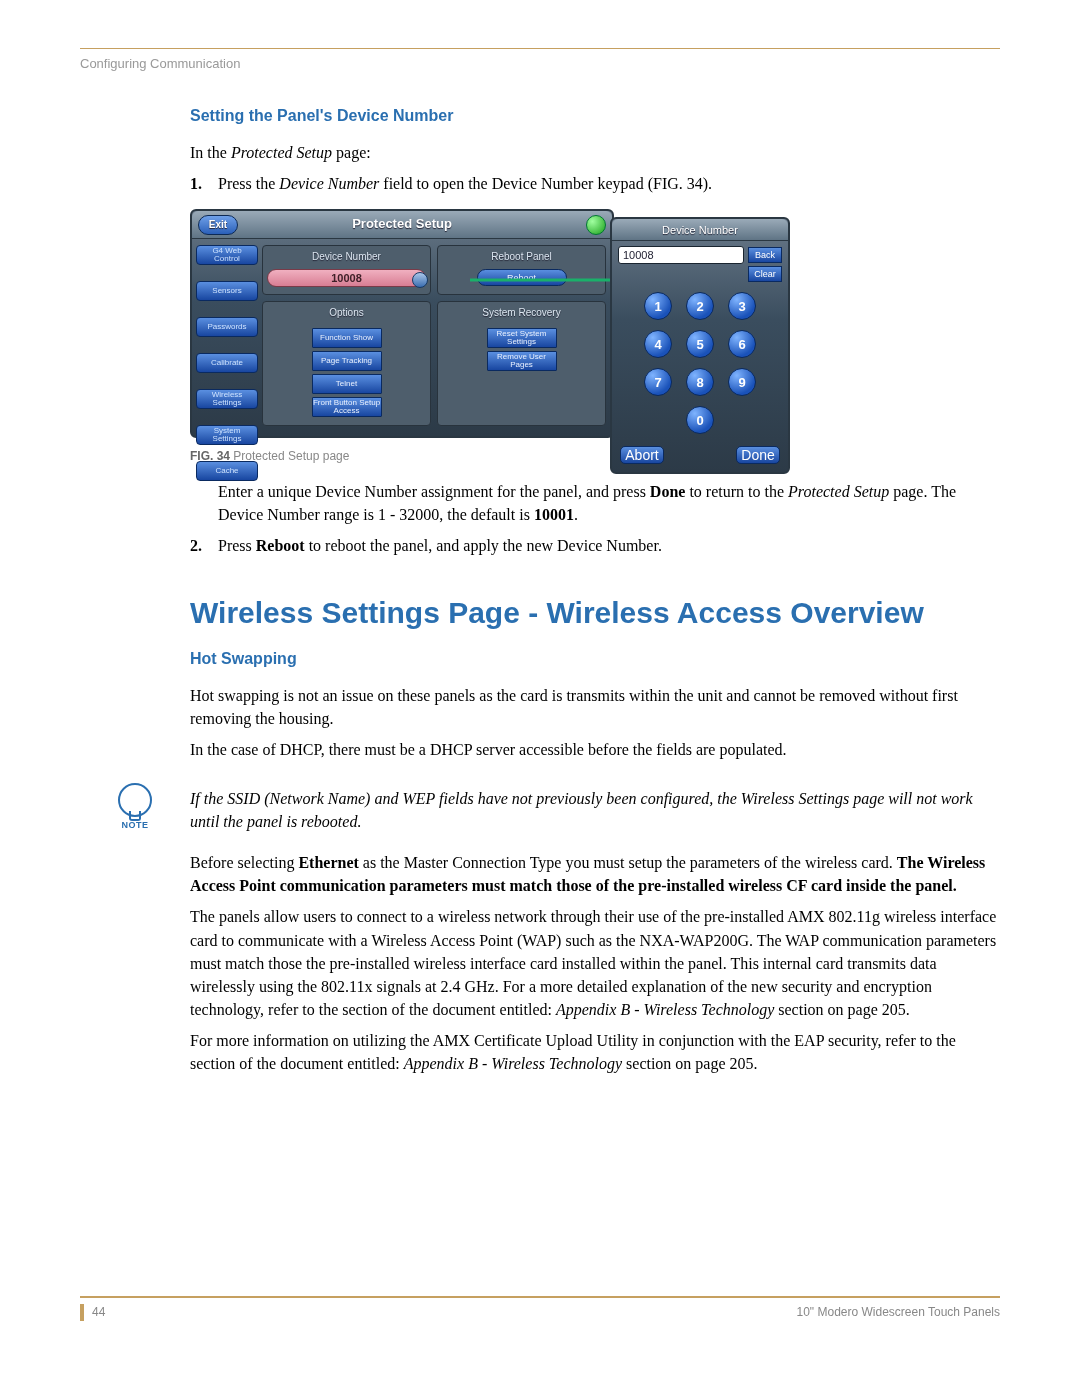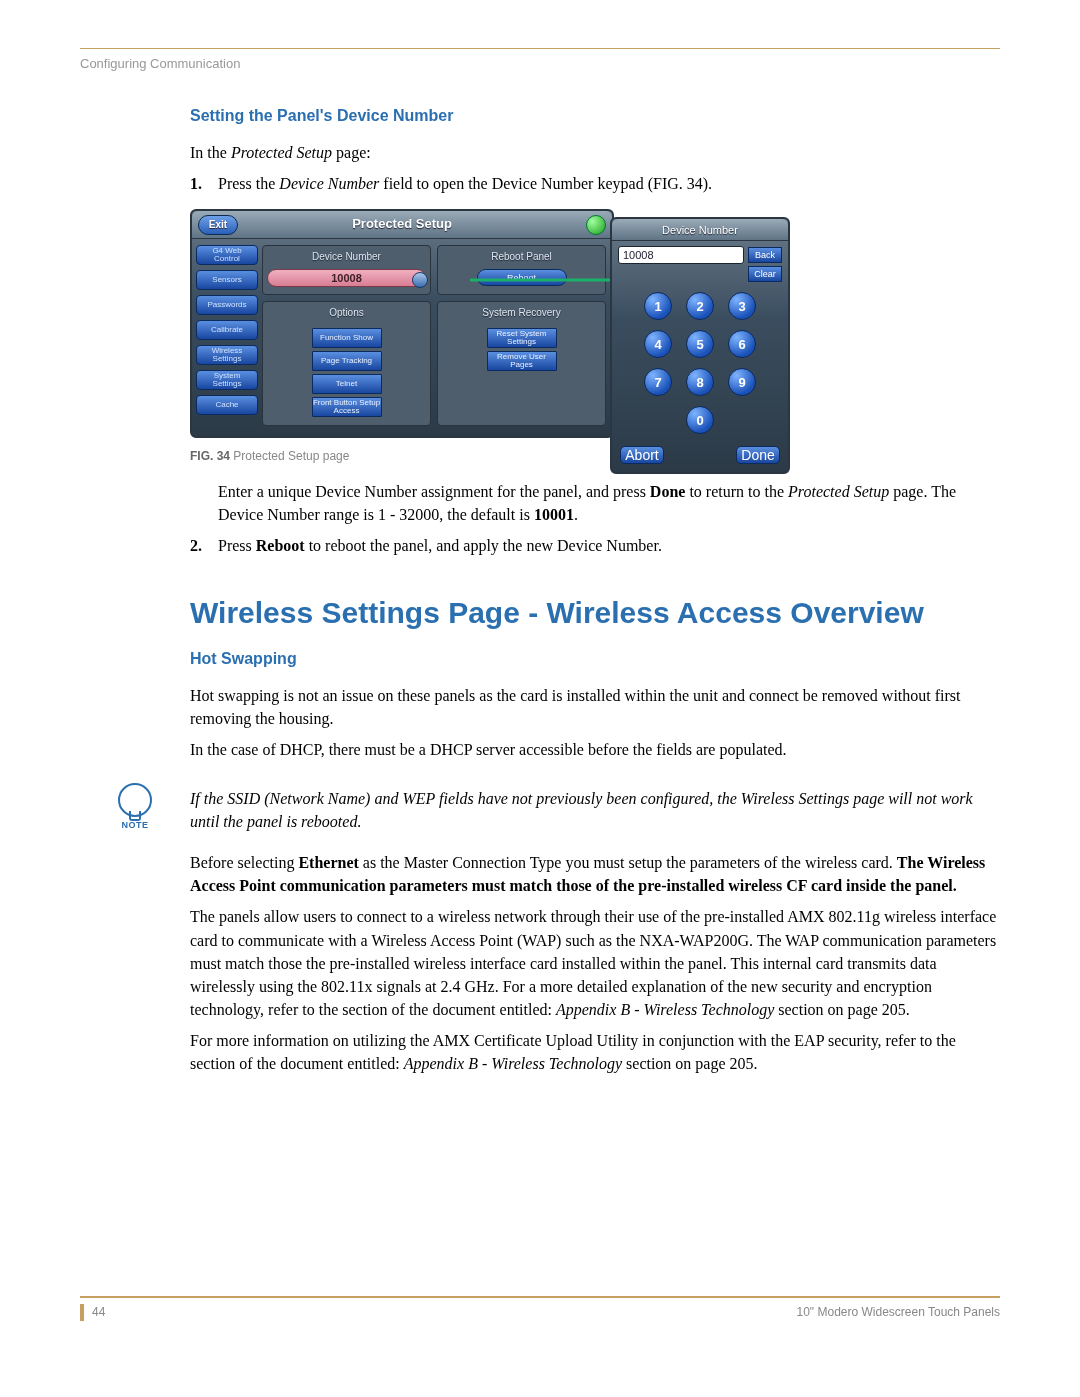--- a/index.html
+++ b/index.html
@@ -70,21 +70,21 @@
   .lock-ico {
     position: absolute; right: 6px; top: 4px;
     width: 20px; height: 20px; border-radius: 50%;
     background: radial-gradient(circle at 30% 30%, #a0ffa0, #1aa01a);
     border: 1px solid #073;
   }
   .side-col {
     position: absolute;
     left: 4px; top: 34px;
     width: 62px;
-    display: flex; flex-direction: column; gap: 5px;
+    display: flex; flex-direction: column; gap: 16px;
   }
   .side-btn {
     height: 20px;
     background: linear-gradient(#5a8fe0, #1846a0);
     border: 1px solid #0a2a60;
     border-radius: 4px;
     color: #cde2ff;
     display: flex; align-items: center; justify-content: center;
     font-size: 8px;
     text-align: center;
@@ -364,21 +364,21 @@
       <span class="num">2.</span>
       <span>
         <span>Press </span><b>Reboot</b><span> to reboot the panel, and apply the new Device Number.</span>
       </span>
     </li>
   </ol>
 
   <div class="h2-blue">Wireless Settings Page - Wireless Access Overview</div>
   <div class="h3-blue">Hot Swapping</div>
 
-  <p>Hot swapping is not an issue on these panels as the card is installed within the unit and connect be removed without first removing the housing.</p>
+  <p>Hot swapping is not an issue on these panels as the card is transmits within the unit and cannot be removed without first removing the housing.</p>
   <p>In the case of DHCP, there must be a DHCP server accessible before the fields are populated.</p>
 
   <div class="note-row">
     <div class="note-icon">
       <div class="bulb"></div>
       <div class="note-label">NOTE</div>
     </div>
     <p class="note-text">If the SSID (Network Name) and WEP fields have not previously been configured, the Wireless Settings page will not work until the panel is rebooted.</p>
   </div>
 

